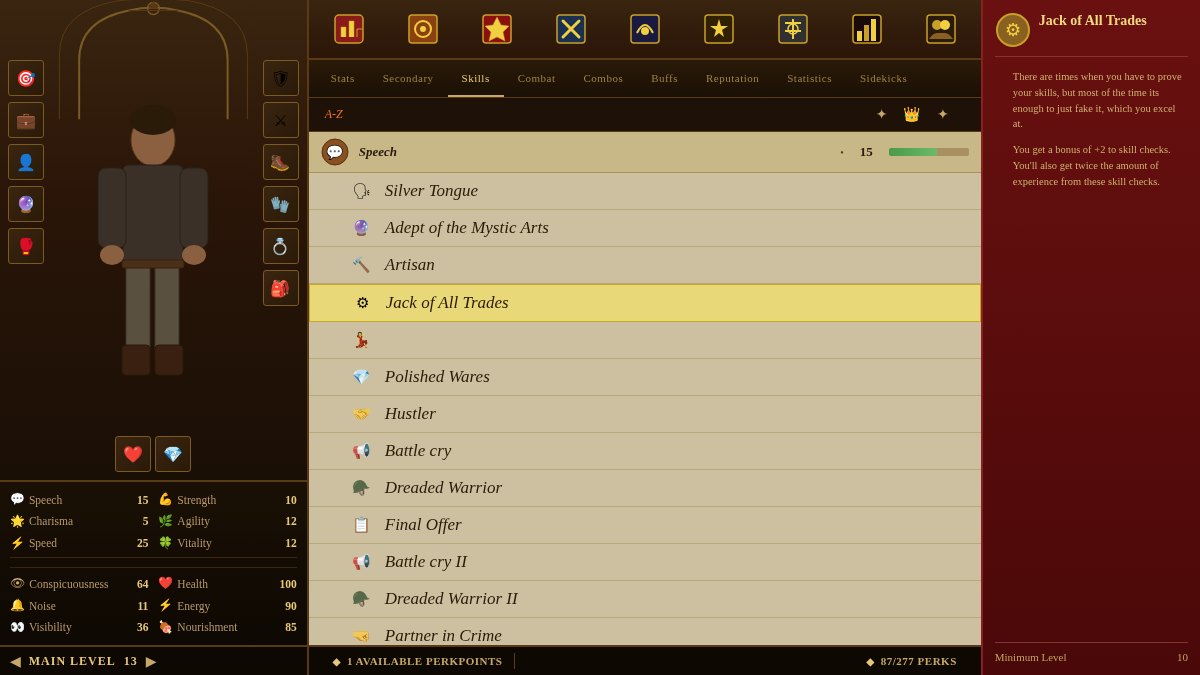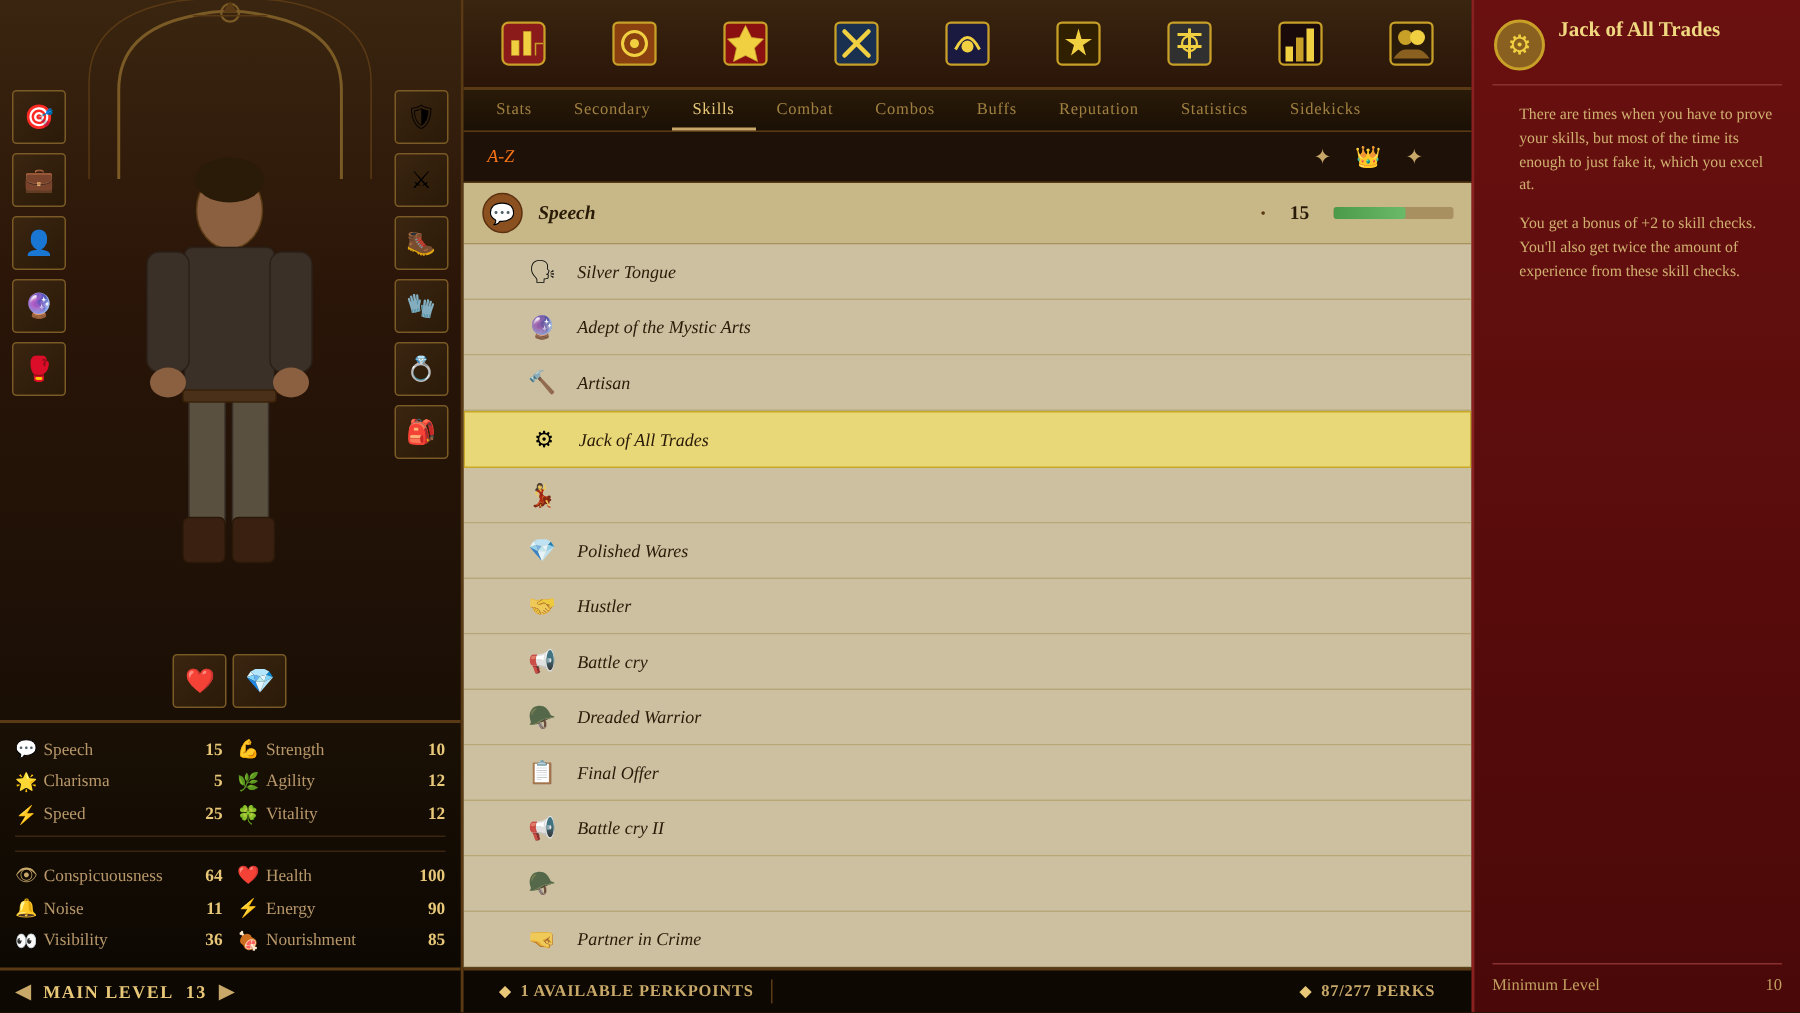--- a/index.html
+++ b/index.html
@@ -155,21 +155,21 @@
       width: 40px;
       height: 40px;
       display: flex;
       align-items: center;
       justify-content: center;
       font-size: 22px;
     }
 
     
     #tab-bar {
-      height: 28px;
+      height: 38px;
       background: linear-gradient(180deg, #2a1a08, #1a1005);
       border-bottom: 1px solid #5a3a15;
       display: flex;
       align-items: stretch;
       padding: 0 8px;
       gap: 0;
     }
 
     .tab-item {
       padding: 0 14px;
@@ -310,21 +310,21 @@
       height: 26px;
       display: flex;
       align-items: center;
       justify-content: center;
       font-size: 15px;
       filter: grayscale(0.3);
     }
 
     .skill-name {
       flex: 1;
-      font-size: 12px;
+      font-size: 17px;
       color: #2a1a08;
       font-style: italic;
     }
 
     
     #right-panel {
       width: 220px;
       background: linear-gradient(180deg, #6a1010, #4a0808);
       border-left: 2px solid #8a2020;
       display: flex;
@@ -732,20 +732,21 @@
     <div class="skill-row">
       <div class="skill-icon">📋</div>
       <span class="skill-name">Final Offer</span>
     </div>
     <div class="skill-row">
       <div class="skill-icon">📢</div>
       <span class="skill-name">Battle cry II</span>
     </div>
     <div class="skill-row">
       <div class="skill-icon">🪖</div>
+      <span class="skill-name">Dreaded Warrior II</span>
     </div>
     <div class="skill-row">
       <div class="skill-icon">🤜</div>
       <span class="skill-name">Partner in Crime</span>
     </div>
   </div>
 
   <div id="status-bar">
     <div class="status-section">
       <span class="status-diamond">◆</span>

